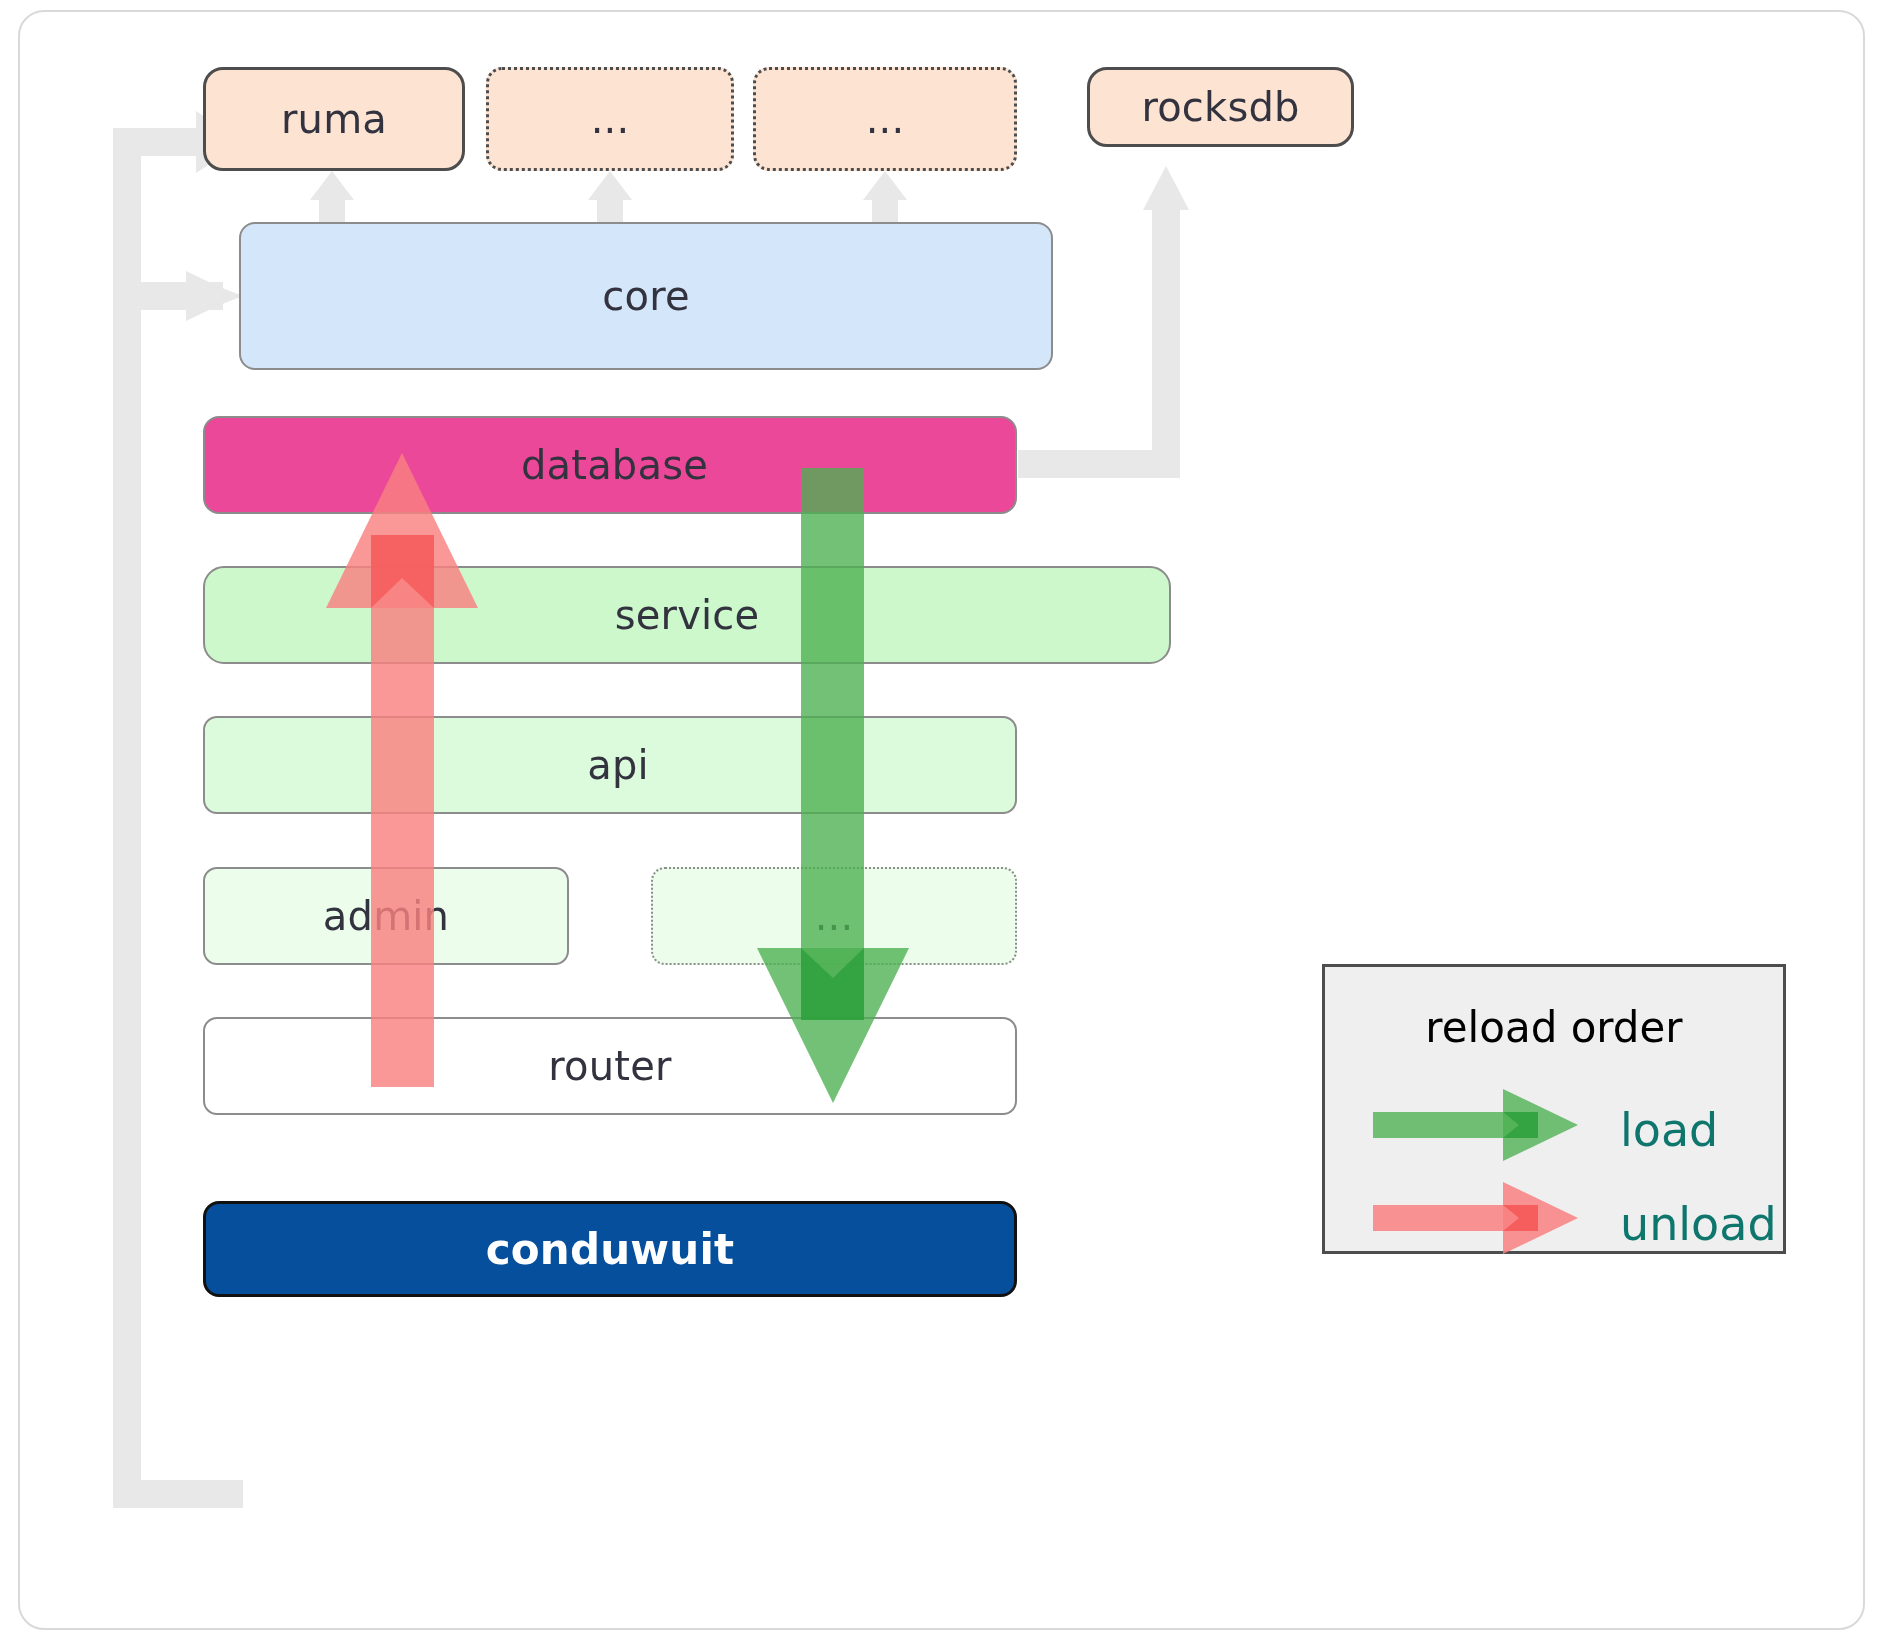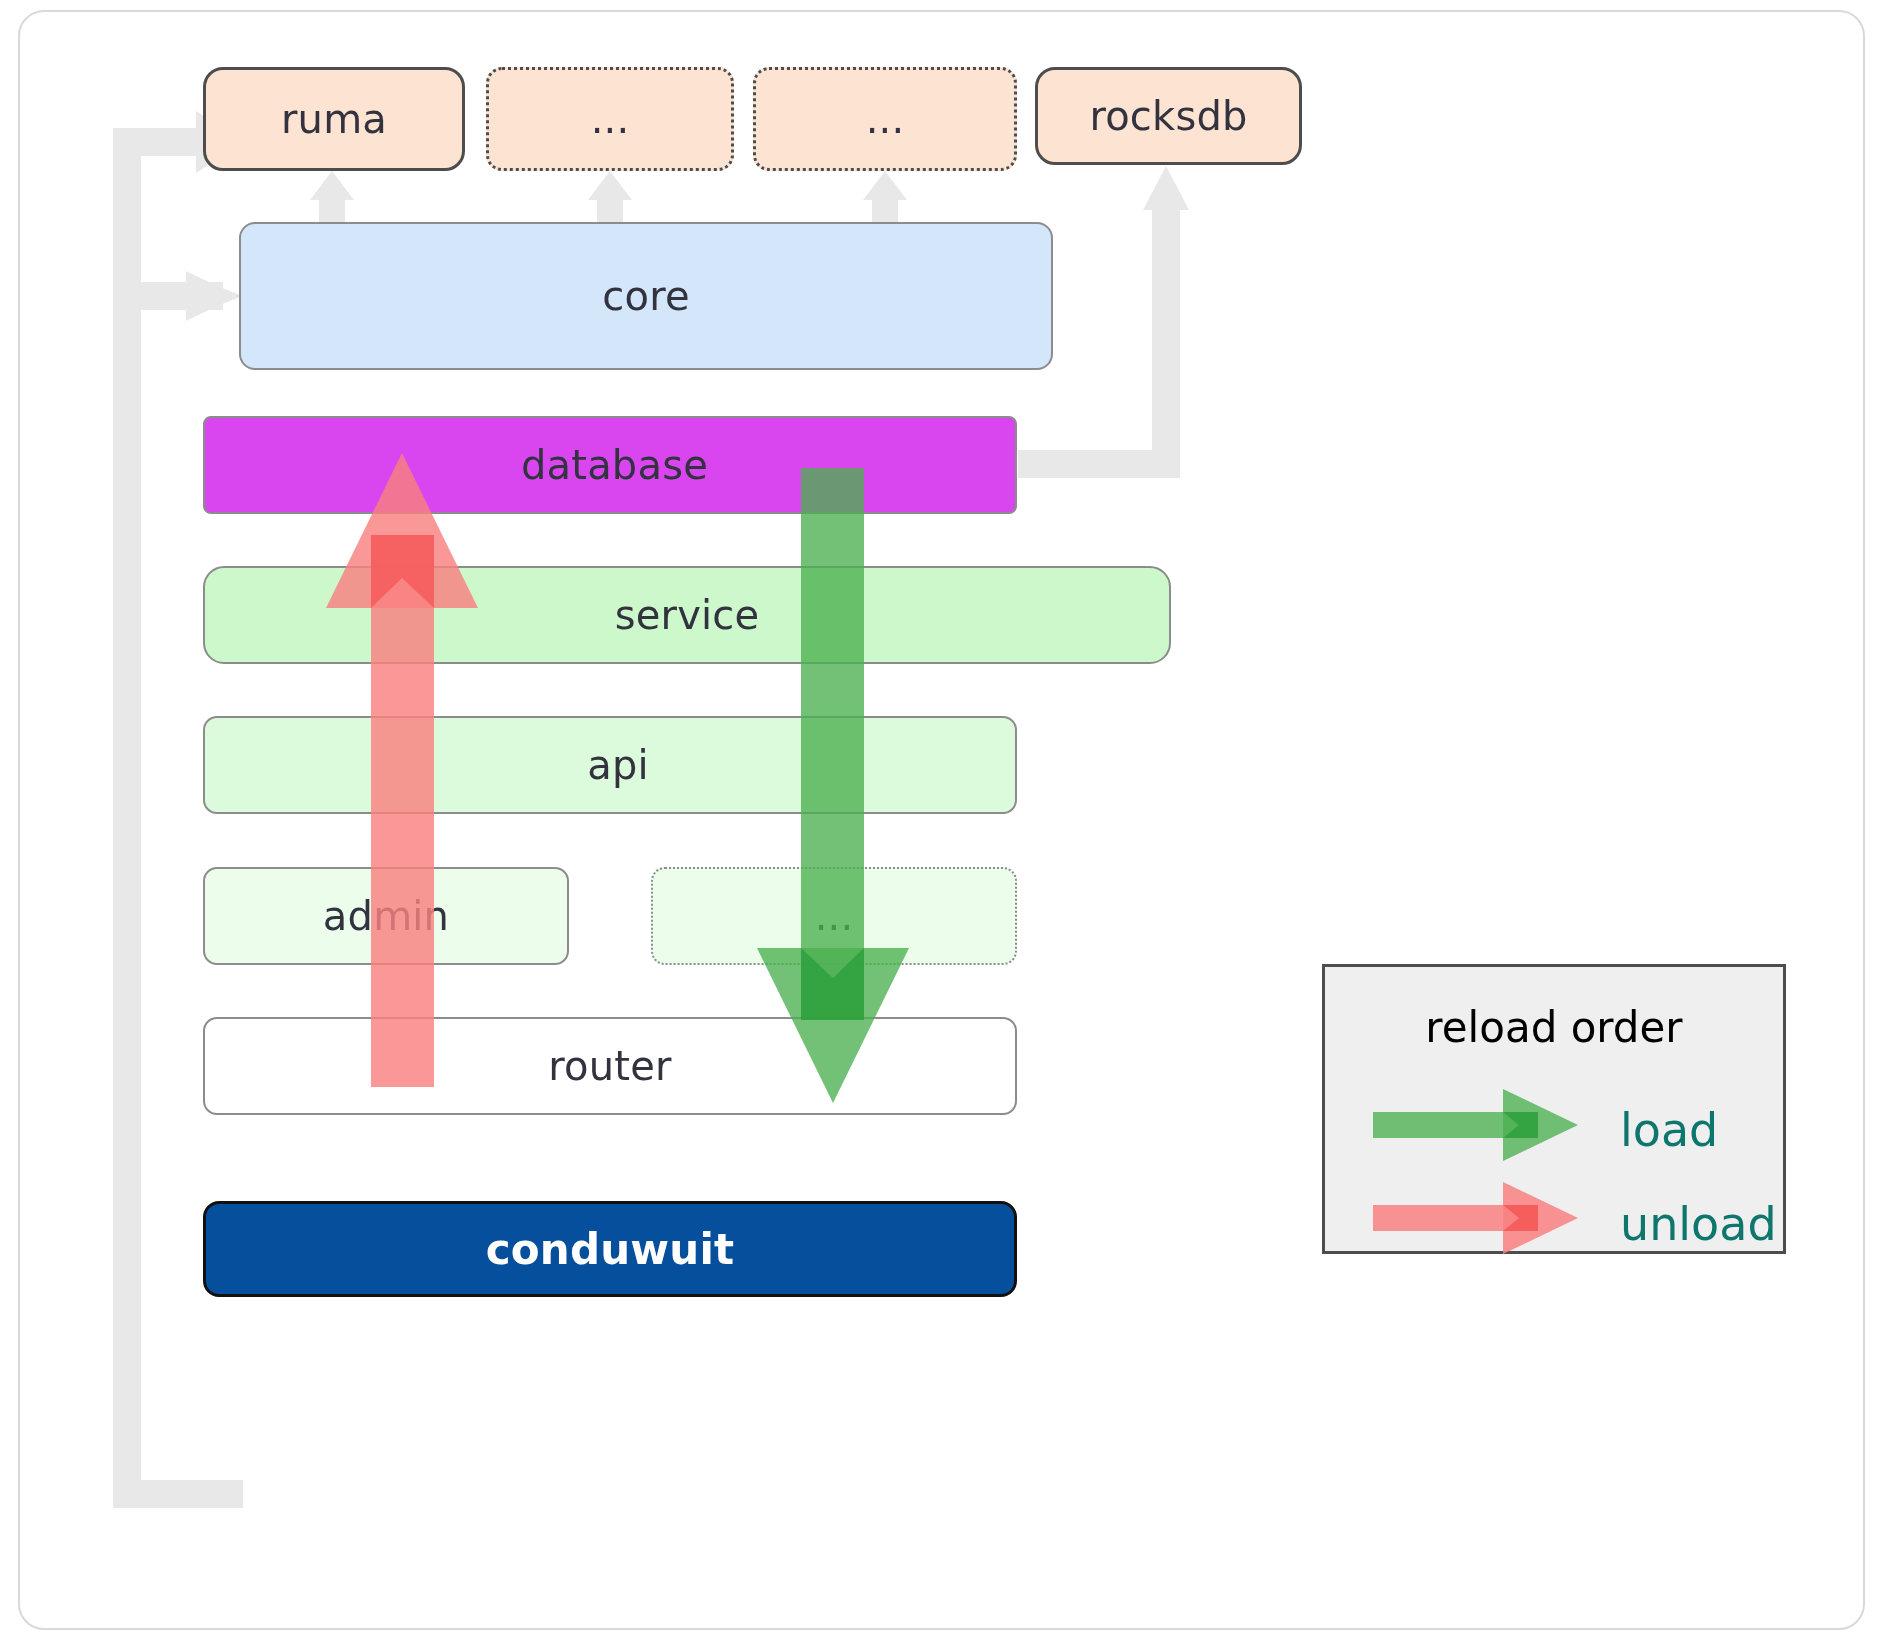--- a/index.html
+++ b/index.html
@@ -17,21 +17,21 @@
     color:#333340;font-size:40px;letter-spacing:.2px;
     border-radius:14px;
   }
 
   
   .orange{background:#fde3d2;border:3px solid #4d4d4d;border-radius:20px;}
   .orange-dotted{background:#fde3d2;border:3px dotted #4d4d4d;border-radius:16px;}
 
   .blue-core{background:#d4e6fa;border:2px solid #8c8c8c;border-radius:16px;margin-left:36px;}
 
-  .g1{background:#d946ef;border:2px solid #8c8c8c;border-radius:8px;padding-left:9px;}
+  .g1{background:#ec4899;border:2px solid #8c8c8c;border-radius:16px;padding-left:9px;}
   .g2{background:#ccf8cc;border:2px solid #8c8c8c;border-radius:14px;}
   .g3{background:#dcfbdc;border:2px solid #8c8c8c;border-radius:14px;}
   .g4{background:#ecfdec;border:2px solid #8c8c8c;border-radius:14px;}
   .g4d{background:#ecfdec;border:2px dotted #8c8c8c;border-radius:14px;}
   .plain{background:#ffffff;border:2px solid #8c8c8c;border-radius:14px;}
 
   .navy{background:#064f9c;border:3px solid #111111;border-radius:16px;color:#ffffff;font-weight:bold;}
 
   
   .legend{
@@ -101,21 +101,21 @@
   </div>
 
   <div class="node orange-dotted" style="left:486px;top:67px;width:248px;height:104px;">
     <span>...</span>
   </div>
 
   <div class="node orange-dotted" style="left:753px;top:67px;width:264px;height:104px;">
     <span>...</span>
   </div>
 
-  <div class="node orange" style="left:1035px;top:67px;width:267px;height:98px;">
+  <div class="node orange" style="left:1087px;top:67px;width:267px;height:80px;">
     <span>rocksdb</span>
   </div>
 
   <div class="node blue-core" style="left:203px;top:222px;width:814px;height:148px;">
     <span>core</span>
   </div>
 
   <div class="node g1" style="left:203px;top:416px;width:814px;height:98px;">
     <span>database</span>
   </div>

